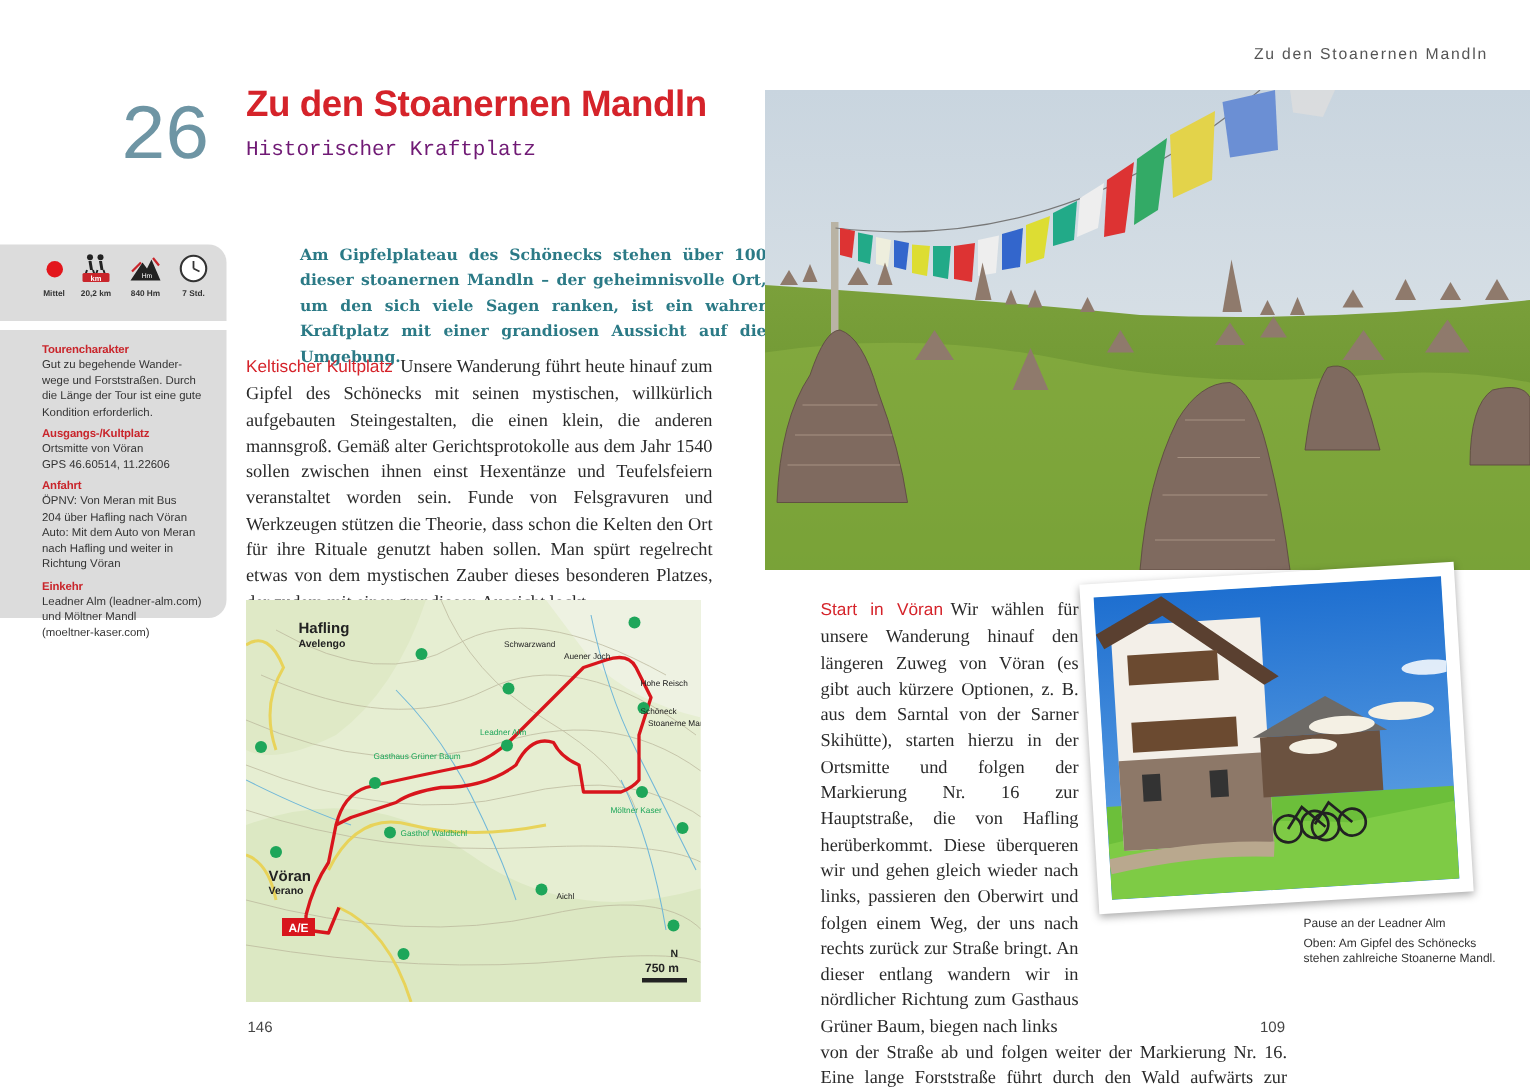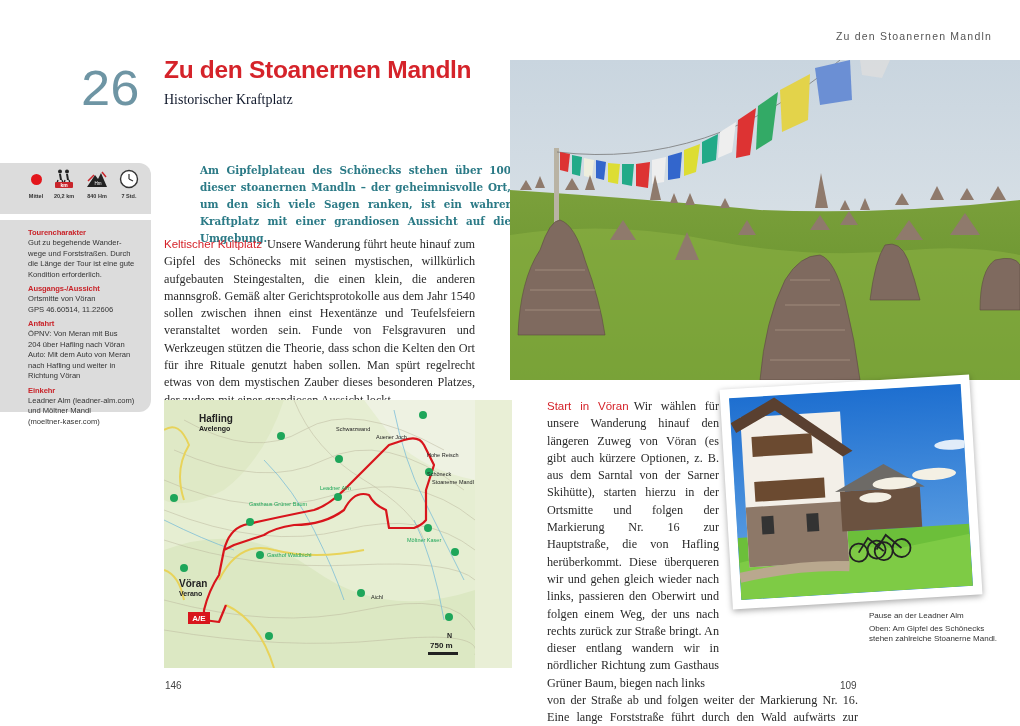--- a/index.html
+++ b/index.html
@@ -3,42 +3,42 @@
 <meta charset="utf-8">
 <style>
   * { box-sizing: border-box; margin: 0; padding: 0; }
   html, body { width: 1020px; height: 726px; background: #ffffff; overflow: hidden; }
   body { position: relative; font-family: "DejaVu Serif", serif; color: #2a2a2a; }
 
   .running-head { position: absolute; top: 30px; right: 28px; font-family: "Liberation Sans", sans-serif; font-size: 10.5px; letter-spacing: 1.2px; color: #555; }
 
   .tour-number { position: absolute; left: 80px; top: 46px; font-family: Liberation Mono, monospace; font-size: 52px; line-height: 64px; color: #6e95a4; letter-spacing: -2px; margin-top: 14px; }
   .title { position: absolute; left: 164px; top: 56px; font-family: "Liberation Sans", sans-serif; font-weight: bold; font-size: 24.5px; color: #d5232a; letter-spacing: -0.3px; }
-  .subtitle { position: absolute; left: 164px; top: 92px; font-family: Liberation Serif, serif; font-size: 14px; color: #0f172a; }
+  .subtitle { position: absolute; left: 164px; top: 92px; font-family: Liberation Mono, monospace; font-size: 14px; color: #701a75; }
 
   
   .stats-box { position: absolute; left: 0; top: 163px; width: 151px; height: 51px; background: #dcdcdc; border-radius: 0 12px 0 0; }
   .stat { position: absolute; top: 6px; width: 28px; text-align: center; }
   .stat .ico { height: 20px; display: flex; align-items: center; justify-content: center; }
   .stat .lbl { font-family: "Liberation Sans", sans-serif; font-size: 5.5px; font-weight: bold; color: #333; margin-top: 4px; white-space: nowrap; }
   .dot { width: 11px; height: 11px; border-radius: 50%; background: #e3161c; }
 
   .facts-box { position: absolute; left: 0; top: 220px; width: 151px; height: 192px; background: #dcdcdc; border-radius: 0 0 12px 0; padding: 8px 6px 0 28px; font-family: "Liberation Sans", sans-serif; }
   .fact { margin-bottom: 4px; }
   .fact h4 { font-family: "Liberation Sans", sans-serif; font-size: 7.6px; font-weight: bold; color: #c9252b; line-height: 10px; letter-spacing: -0.1px; }
   .fact p { font-size: 7.6px; line-height: 10.5px; color: #333; white-space: pre-line; }
 
   
   .lead { position: absolute; left: 164px; top: 162px; width: 311px; font-family: "DejaVu Serif", serif; font-weight: bold; font-size: 10.4px; line-height: 17px; color: #2b7a86; text-align: justify; margin-left: 36px; }
   .body-text { font-family: "Liberation Serif", serif; font-size: 12.2px; line-height: 17.3px; color: #2a2a2a; text-align: justify; hyphens: auto; }
   .body-left { position: absolute; left: 164px; top: 236px; width: 311px; }
   .kicker { font-family: "Liberation Sans", sans-serif; color: #d5232a; font-size: 11.5px; margin-right: 5px; }
 
   
-  .map { position: absolute; left: 164px; top: 400px; width: 348px; height: 268px; background: #e9efd6; overflow: hidden; }
+  .map { position: absolute; left: 164px; top: 400px; width: 303px; height: 268px; background: #e9efd6; overflow: hidden; }
   .map svg { position: absolute; left: 0; top: 0; }
 
   
   .photo-main { position: absolute; left: 510px; top: 60px; width: 510px; height: 320px; overflow: hidden; background: #d8dde3; }
   .photo-main svg { display: block; }
 
   .polaroid { position: absolute; left: 726px; top: 382px; width: 250px; height: 220px; background: #fff; transform: rotate(-3.5deg); box-shadow: 0 2px 6px rgba(0,0,0,0.35); padding: 9px; }
   .polaroid .inner { width: 100%; height: 100%; overflow: hidden; background: #3d8ed8; }
 
   .body-right { position: absolute; left: 547px; top: 398px; width: 311px; }
@@ -102,21 +102,21 @@
 
 <div class="facts-box">
   <div class="fact">
     <h4>Tourencharakter</h4>
     <p>Gut zu begehende Wander-
 wege und Forststraßen. Durch
 die Länge der Tour ist eine gute
 Kondition erforderlich.</p>
   </div>
   <div class="fact">
-    <h4>Ausgangs-/Aussicht</h4>
+    <h4>Ausgangs-/Kultplatz</h4>
     <p>Ortsmitte von Vöran
 GPS 46.60514, 11.22606</p>
   </div>
   <div class="fact">
     <h4>Anfahrt</h4>
     <p>ÖPNV: Von Meran mit Bus
 204 über Hafling nach Vöran
 Auto: Mit dem Auto von Meran
 nach Hafling und weiter in
 Richtung Vöran</p>

